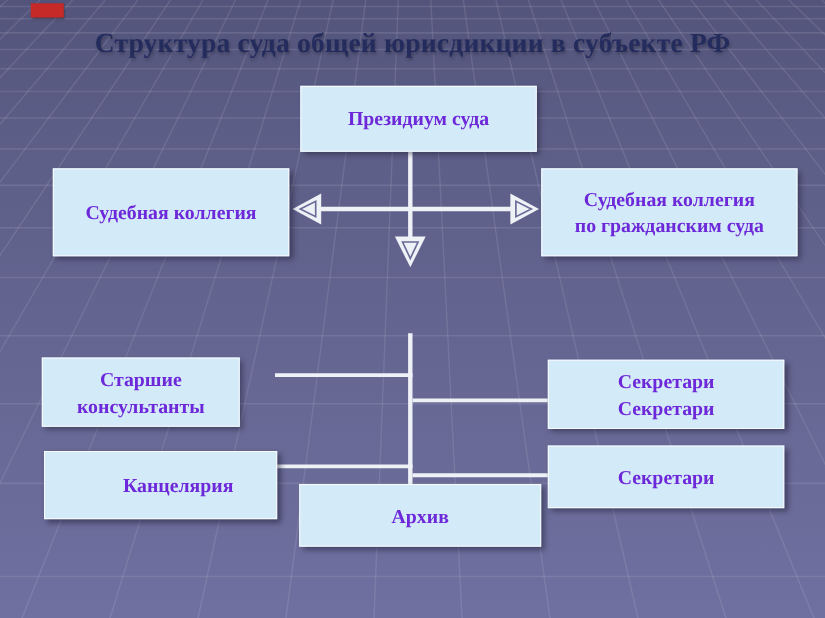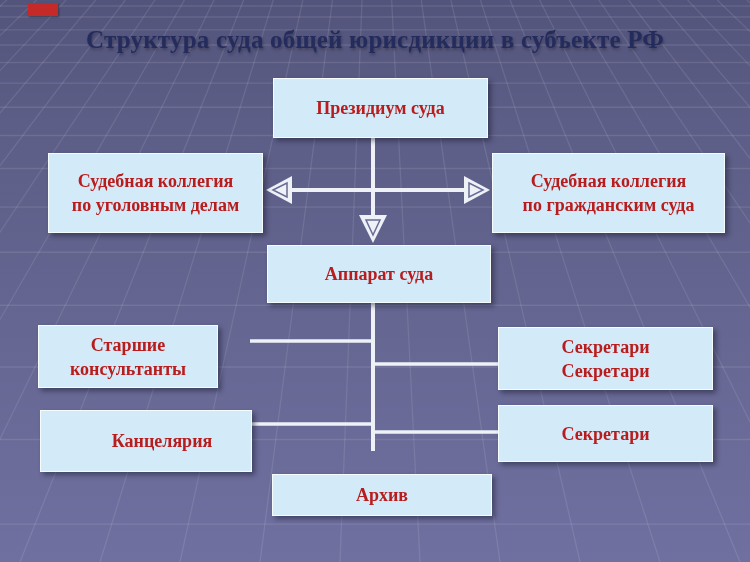--- a/index.html
+++ b/index.html
@@ -21,34 +21,34 @@
     font-size:25px;font-weight:bold;letter-spacing:.2px;
     color:#242c5e;
     text-shadow:1px 2px 3px rgba(0,0,0,.30);
   }
   .node{
     position:absolute;
     background:#d3eaf8;
     border:1.5px solid rgba(252,254,255,.85);
     box-shadow:3px 3px 5px rgba(15,15,35,.45);
     display:flex;flex-direction:column;align-items:center;justify-content:center;
-    color:#b91c1c;font-weight:bold;font-size:18px;line-height:24px;
+    color:#6d28d9;font-weight:bold;font-size:18px;line-height:24px;
     text-align:center;box-sizing:border-box;
   }
   .connectors{position:absolute;left:0;top:0;width:750px;height:562px;pointer-events:none;}
   
   #n-presidium            {left:273px;top:78px; width:215px;height:60px;}
   #n-collegium-criminal   {left:48px; top:153px;width:215px;height:80px;}
   #n-collegium-civil      {left:492px;top:153px;width:233px;height:80px;}
   #n-apparatus            {left:267px;top:245px;width:224px;height:58px;}
   #n-senior-consultants   {left:38px; top:325px;width:180px;height:63px;}
   #n-chancellery          {left:40px; top:410px;width:212px;height:62px;padding-left:32px;}
   #n-secretaries-presidium{left:498px;top:327px;width:215px;height:63px;}
   #n-secretaries-collegia {left:498px;top:405px;width:215px;height:57px;}
-  #n-archive              {left:272px;top:474px;width:220px;height:42px;}
+  #n-archive              {left:272px;top:440px;width:220px;height:57px;}
 </style>
 </head>
 <body>
 
 <div class="slide">
 
   <svg class="grid-svg" id="bg-grid" viewBox="0 0 750 562" xmlns="http://www.w3.org/2000/svg">
       <line x1="0" y1="6" x2="750" y2="6" stroke="rgba(255,255,255,0.10)" stroke-width="1.4"></line>
       <line x1="0" y1="17" x2="750" y2="17" stroke="rgba(255,255,255,0.10)" stroke-width="1.4"></line>
       <line x1="0" y1="29.869999999999997" x2="750" y2="29.869999999999997" stroke="rgba(255,255,255,0.10)" stroke-width="1.4"></line>
@@ -122,31 +122,27 @@
       <polygon points="366,220 380,220 373,235" fill="none" stroke="#6a6b96" stroke-width="1.5"></polygon>
     </g>
   </svg>
 
   <div class="node" id="n-presidium">
     <span>Президиум суда</span>
   </div>
 
   <div class="node" id="n-collegium-criminal">
     <span>Судебная коллегия</span>
-    <span>по уголовным делам</span>
   </div>
 
   <div class="node" id="n-collegium-civil">
     <span>Судебная коллегия</span>
     <span>по гражданским суда</span>
   </div>
 
-  <div class="node" id="n-apparatus">
-    <span>Аппарат суда</span>
-  </div>
 
   <div class="node" id="n-senior-consultants">
     <span>Старшие</span>
     <span>консультанты</span>
   </div>
 
   <div class="node" id="n-chancellery">
     <span>Канцелярия</span>
   </div>
 

